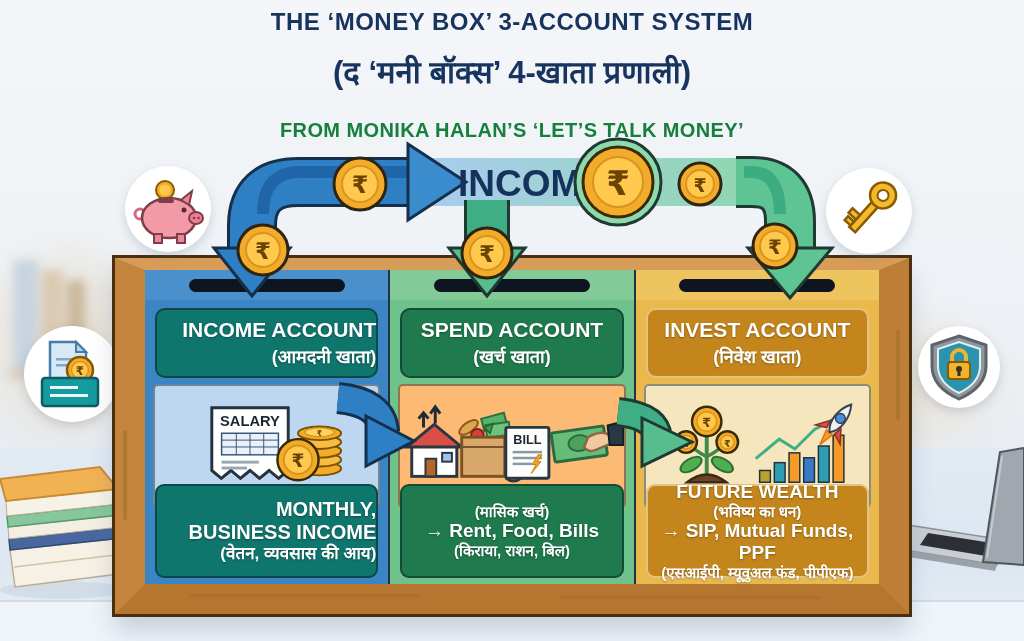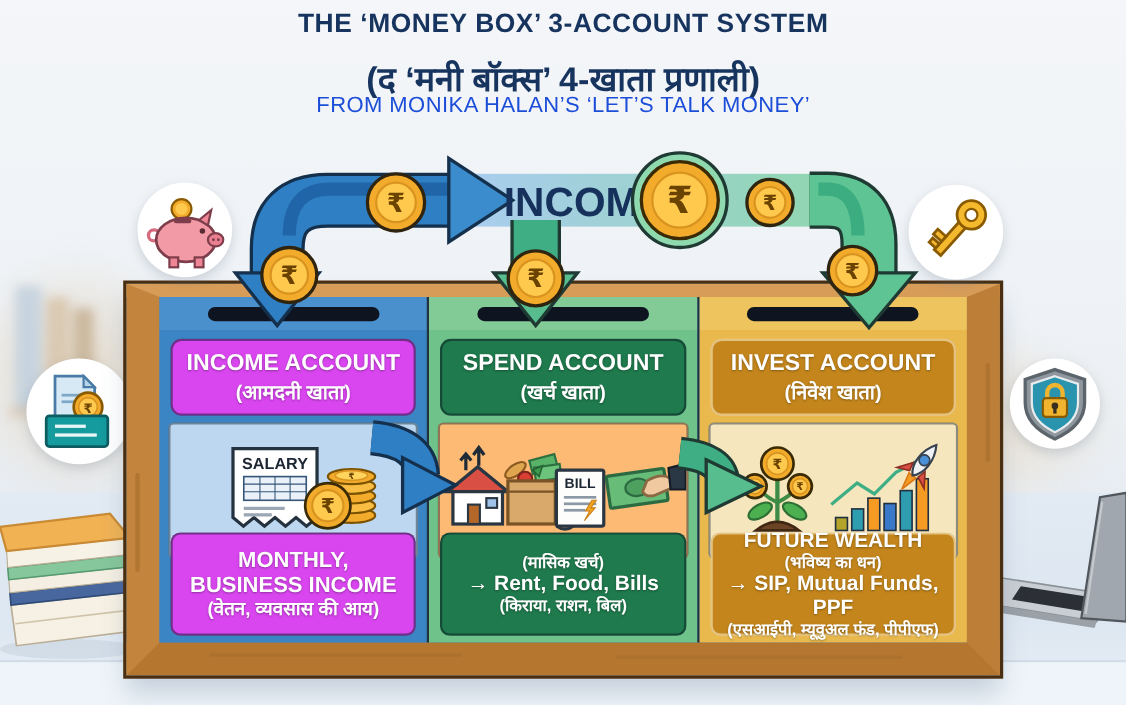--- a/index.html
+++ b/index.html
@@ -15,21 +15,21 @@
   .blur-books { position:absolute; left:8px; top:248px; width:120px; height:140px; z-index:1; filter:blur(5px); }
   .blur-books .b1 { position:absolute; left:6px; top:12px; width:24px; height:112px; background:#c7d3de; border-radius:3px; }
   .blur-books .b2 { position:absolute; left:34px; top:22px; width:21px; height:102px; background:#dac9b2; border-radius:3px; }
   .blur-books .b3 { position:absolute; left:59px; top:32px; width:18px; height:92px; background:#cbb89e; border-radius:3px; }
   .blur-books .shelf { position:absolute; left:0; top:122px; width:110px; height:9px; background:#d8ccbb; border-radius:2px; }
 
   
   .hdr { position:absolute; left:0; right:0; text-align:center; z-index:3; }
   .hdr-1 { top:8px; font-size:24px; font-weight:800; letter-spacing:.5px; color:#17345f; }
   .hdr-2 { top:50px; font-size:31px; font-weight:800; color:#17345f; }
-  .hdr-3 { top:85px; font-size:20px; font-weight:400; letter-spacing:.4px; color:#1d4ed8; }
+  .hdr-3 { top:119px; font-size:20px; font-weight:700; letter-spacing:.4px; color:#15803d; }
 
   
   .frame { position:absolute; left:115px; top:258px; width:794px; height:356px; z-index:2;
            border-style:solid; border-width:12px 30px 30px 30px;
            border-color:#d79c58 #bd7f37 #b5772f #c3853d;
            box-shadow:0 0 0 3px #4a2e11, 0 16px 22px rgba(90,110,140,.28), inset 0 0 0 2px #7a4c1d;
            background:#3c85c5; }
   .grain { position:absolute; background:#a96f2e; height:3px; border-radius:2px; opacity:.7; z-index:2; }
   .g1 { left:190px; top:594px; width:230px; }
   .g2 { left:560px; top:596px; width:260px; }
@@ -41,21 +41,21 @@
   .col + .col { border-left:2px solid #22323e; }
   .topface { position:absolute; left:0; right:0; top:0; height:30px; }
   .front { position:absolute; left:0; right:0; top:30px; bottom:0; }
   .c-income .topface { background:#4a90cc; } .c-income .front { background:#3c85c5; }
   .c-spend  .topface { background:#82cb96; } .c-spend  .front { background:#6fc289; }
   .c-invest .topface { background:#eec45e; } .c-invest .front { background:#e9b94d; }
   .slot { position:absolute; top:9px; left:18%; width:64%; height:13px; background:#0e1520; border-radius:7px; }
 
   .card { position:absolute; left:10px; right:10px; display:flex; flex-direction:column; align-items:center; justify-content:center; text-align:center; color:#fff; }
   .head-card { top:38px; height:70px; border-radius:10px; border:2px solid rgba(12,24,36,.5); }
-  .c-income .head-card, .c-income .foot-card { background:#d946ef; }
+  .c-income .head-card, .c-income .foot-card { background:#0f766e;align-items:flex-end; }
   .c-spend  .head-card, .c-spend  .foot-card { background:#1f7a4d; }
   .c-invest .head-card, .c-invest .foot-card { background:#c4861c; border-color:rgba(255,244,214,.55); }
   .head-en { font-size:21px; font-weight:800; text-shadow:0 1px 2px rgba(0,0,0,.35); }
   .head-hi { font-size:18px; font-weight:700; margin-top:2px; text-shadow:0 1px 2px rgba(0,0,0,.35); }
 
   .illus { position:absolute; left:8px; right:8px; top:114px; height:124px; border-radius:5px; border:2px solid rgba(15,30,45,.45); }
   .c-income .illus { background:#bcd7ef; }
   .c-spend  .illus { background:#fdba74; }
   .c-invest .illus { background:#f6e6bd; }
   .illus svg { width:100%; height:100%; display:block; }

